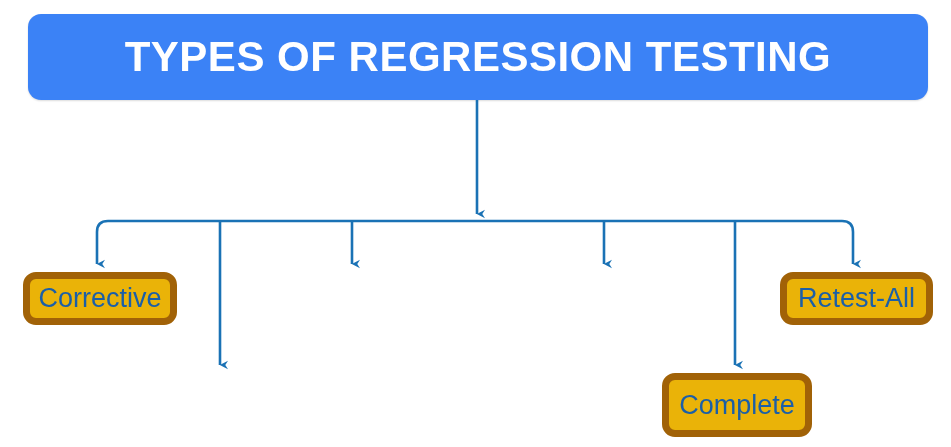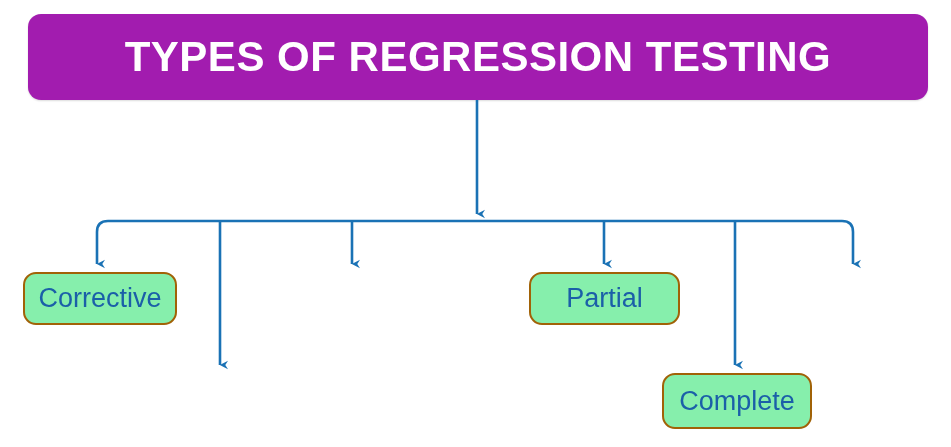--- a/index.html
+++ b/index.html
@@ -19,21 +19,21 @@
     overflow: hidden;
   }
 
   
   .title-banner {
     position: absolute;
     left: 28px;
     top: 14px;
     width: 900px;
     height: 86px;
-    background: #a21caf;
+    background: #3b82f6;
     border-radius: 13px;
     box-shadow: 0 1px 2px rgba(0,0,0,0.14);
     display: flex;
     align-items: center;
     justify-content: center;
     box-sizing: border-box;
   }
   .title-text {
     color: #ffffff;
     font-family: "Liberation Sans", sans-serif;
@@ -53,23 +53,23 @@
     top: 0;
     width: 951px;
     height: 447px;
     pointer-events: none;
   }
 
   
   .node {
     position: absolute;
     box-sizing: border-box;
-    border: 2px solid #a16207;
+    border: 7px solid #a16207;
     border-radius: 13px;
-    background: #86efac;
+    background: #eab308;
     display: flex;
     align-items: center;
     justify-content: center;
   }
   .node-label {
     color: #1b5fa8;
     font-family: "Liberation Sans", sans-serif;
     font-size: 27px;
     font-weight: normal;
     line-height: 1;
@@ -77,21 +77,21 @@
     -webkit-font-smoothing: antialiased;
   }
 
   
   .n-corrective { left: 23px;  top: 272px; width: 154px; height: 53px; }
   .n-selective  { left: 277px; top: 272px; width: 151px; height: 53px; }
   .n-partial    { left: 529px; top: 272px; width: 151px; height: 53px; }
   .n-retestall  { left: 780px; top: 272px; width: 153px; height: 53px; }
   
   .n-progressive { left: 137px; top: 373px; width: 170px; height: 67px; }
-  .n-complete    { left: 662px; top: 373px; width: 150px; height: 56px; }
+  .n-complete    { left: 662px; top: 373px; width: 150px; height: 64px; }
 </style>
 </head>
 <body>
 
 <div id="canvas">
 
   <div class="title-banner">
     <div class="title-text">TYPES OF REGRESSION TESTING</div>
   </div>
 
@@ -116,23 +116,23 @@
       <path d="M 220 221 L 220 365" marker-end="url(#arrowhead)"></path>
       <path d="M 735 221 L 735 365" marker-end="url(#arrowhead)"></path>
     </g>
   </svg>
 
   <div class="node n-corrective">
     <span class="node-label">Corrective</span>
   </div>
 
 
-  <div class="node n-partial">
-    <span class="node-label">Partial</span>
+
+  <div class="node n-retestall">
+    <span class="node-label">Retest-All</span>
   </div>
-
 
 
   <div class="node n-complete">
     <span class="node-label">Complete</span>
   </div>
 
 </div>
 
 </body></html>

